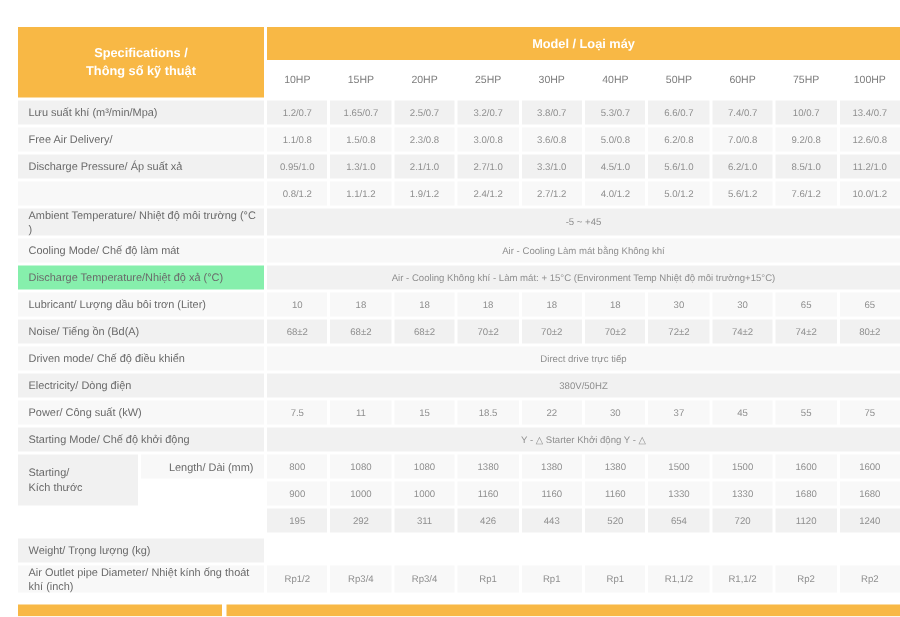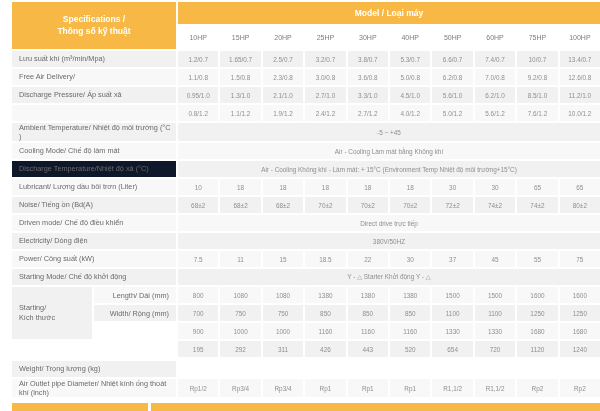--- a/index.html
+++ b/index.html
@@ -1,18 +1,18 @@
 <!DOCTYPE html>
 <html style="--orange: #F8B845; --head-text: #FFFFFF; --label-text: #6A6A6A; --value-text: #8F8F8F; --hp-text: #7D7D7D;"><head>
 <meta charset="utf-8">
 <style>
   html,body { margin:0; padding:0; background:#ffffff; }
   body { width:600px; height:411px; font-family:"Liberation Sans", sans-serif; }
   .page { position:relative; width:600px; height:411px; overflow:hidden; background:#fff; }
-  .tbl { position:absolute; left:12px; top:2px; width:588px; }
+  .tbl { position:absolute; left:12px; top:18px; width:588px; }
 
   
   .head { display:flex; }
   .spec-block {
     width:164px; height:47px; box-sizing:border-box;
     background:var(--orange); color:var(--head-text);
     font-weight:bold; font-size:8.5px; line-height:1.35;
     display:flex; flex-direction:column; align-items:center; justify-content:center;
     text-align:center;
   }
@@ -143,21 +143,21 @@
         </div>
         <div class="row tall">
           <div class="label-cell" style="background: rgb(241, 241, 241);">Ambient Temperature/ Nhiệt độ môi trường (°C )</div>
           <div class="span-cell" style="background: rgb(241, 241, 241);">-5 ~ +45</div>
         </div>
         <div class="row">
           <div class="label-cell" style="background: rgb(248, 248, 248);">Cooling Mode/ Chế độ làm mát</div>
           <div class="span-cell" style="background: rgb(248, 248, 248);">Air - Cooling Làm mát bằng Không khí</div>
         </div>
         <div class="row">
-          <div class="label-cell" style="background: #0f172a;">Discharge Temperature/Nhiệt độ xả (°C)</div>
+          <div class="label-cell" style="background: #86efac;">Discharge Temperature/Nhiệt độ xả (°C)</div>
           <div class="span-cell" style="background: rgb(241, 241, 241);">Air - Cooling Không khí - Làm mát: + 15°C (Environment Temp Nhiệt độ môi trường+15°C)</div>
         </div>
         <div class="row">
           <div class="label-cell" style="background: rgb(248, 248, 248);">Lubricant/ Lượng dầu bôi trơn (Liter)</div>
           <div class="val" style="background: rgb(248, 248, 248);">10</div>
           <div class="val" style="background: rgb(248, 248, 248);">18</div>
           <div class="val" style="background: rgb(248, 248, 248);">18</div>
           <div class="val" style="background: rgb(248, 248, 248);">18</div>
           <div class="val" style="background: rgb(248, 248, 248);">18</div>
           <div class="val" style="background: rgb(248, 248, 248);">18</div>
@@ -217,33 +217,20 @@
               <div class="val" style="background: rgb(248, 248, 248);">1080</div>
               <div class="val" style="background: rgb(248, 248, 248);">1380</div>
               <div class="val" style="background: rgb(248, 248, 248);">1380</div>
               <div class="val" style="background: rgb(248, 248, 248);">1380</div>
               <div class="val" style="background: rgb(248, 248, 248);">1500</div>
               <div class="val" style="background: rgb(248, 248, 248);">1500</div>
               <div class="val" style="background: rgb(248, 248, 248);">1600</div>
               <div class="val" style="background: rgb(248, 248, 248);">1600</div>
             </div>
             <div class="subrow">
-              <div class="sub-label" style="background: rgb(241, 241, 241);">Width/ Rộng (mm)</div>
-              <div class="val" style="background: rgb(241, 241, 241);">700</div>
-              <div class="val" style="background: rgb(241, 241, 241);">750</div>
-              <div class="val" style="background: rgb(241, 241, 241);">750</div>
-              <div class="val" style="background: rgb(241, 241, 241);">850</div>
-              <div class="val" style="background: rgb(241, 241, 241);">850</div>
-              <div class="val" style="background: rgb(241, 241, 241);">850</div>
-              <div class="val" style="background: rgb(241, 241, 241);">1100</div>
-              <div class="val" style="background: rgb(241, 241, 241);">1100</div>
-              <div class="val" style="background: rgb(241, 241, 241);">1250</div>
-              <div class="val" style="background: rgb(241, 241, 241);">1250</div>
-            </div>
-            <div class="subrow">
               <div class="sub-label" style="background: rgb(248, 248, 248); margin-top: 42px;">Height/ Cao (mm)</div>
               <div class="val" style="background: rgb(248, 248, 248);">900</div>
               <div class="val" style="background: rgb(248, 248, 248);">1000</div>
               <div class="val" style="background: rgb(248, 248, 248);">1000</div>
               <div class="val" style="background: rgb(248, 248, 248);">1160</div>
               <div class="val" style="background: rgb(248, 248, 248);">1160</div>
               <div class="val" style="background: rgb(248, 248, 248);">1160</div>
               <div class="val" style="background: rgb(248, 248, 248);">1330</div>
               <div class="val" style="background: rgb(248, 248, 248);">1330</div>
               <div class="val" style="background: rgb(248, 248, 248);">1680</div>

